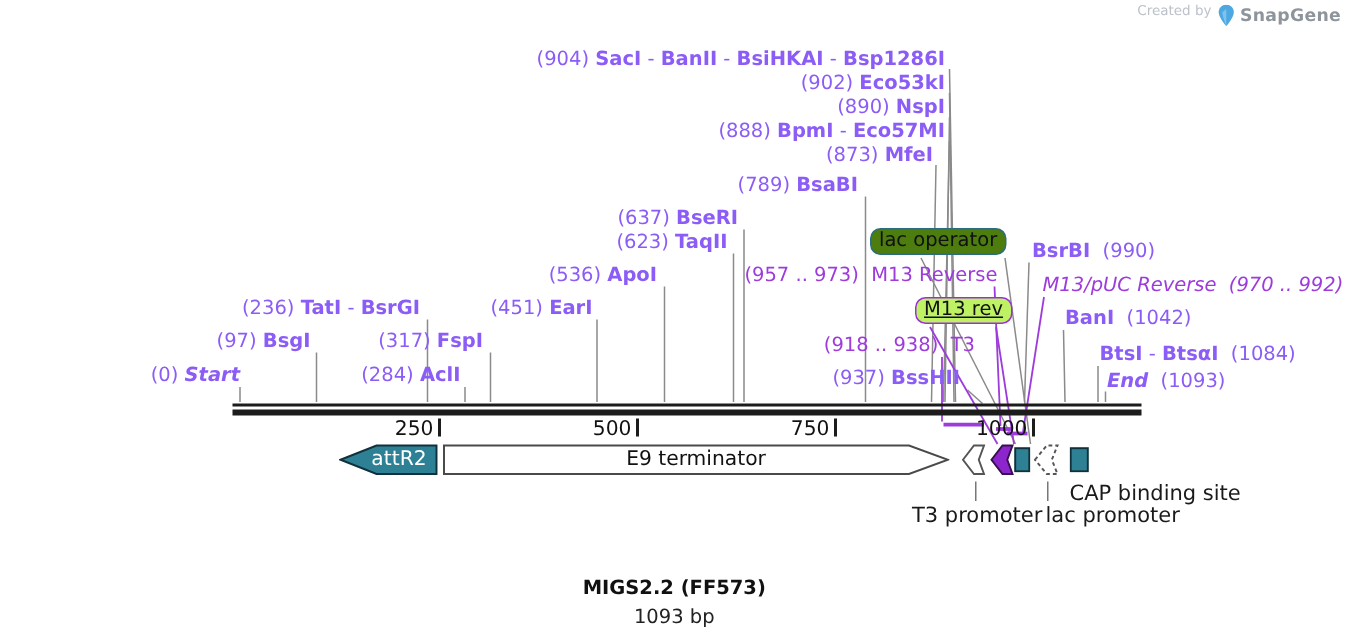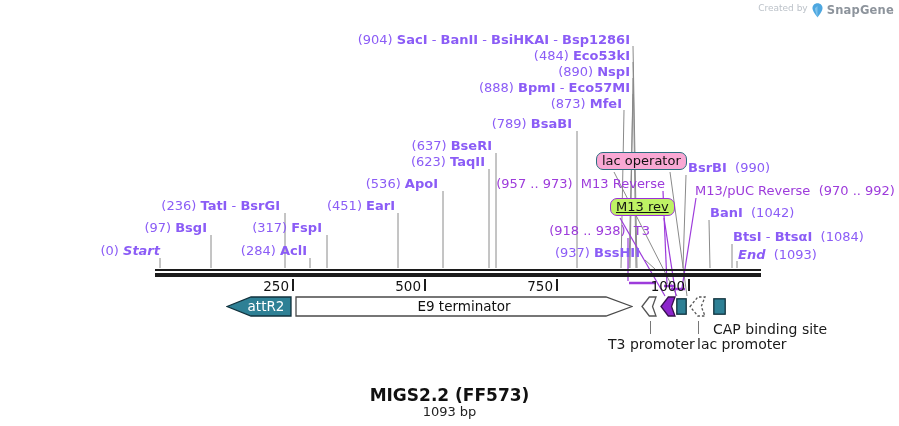--- a/index.html
+++ b/index.html
@@ -17,21 +17,21 @@
   .feature{position:absolute;z-index:4;}
   .feature svg{position:absolute;left:0;top:0;}
   .feature .flabel{position:absolute;left:0;top:0;right:0;bottom:0;display:flex;align-items:center;
                    justify-content:center;font-size:13.5px;line-height:1;}
   .caption{position:absolute;font-size:14px;color:#1a1a1a;white-space:pre;z-index:4;}
   .capbar{position:absolute;width:1px;background:#777;z-index:4;}
   .credit{position:absolute;top:3px;right:5px;display:flex;align-items:flex-start;gap:4px;z-index:7;}
   .credit .created{font-size:9px;color:#bcc2c9;}
   .credit .brand{font-size:11.5px;color:#8d949c;font-weight:bold;letter-spacing:.2px;}
   .title{position:absolute;left:0;right:0;top:385px;text-align:center;font-weight:bold;
-         font-size:17px;color:#111;z-index:3;}
+         font-size:13px;color:#111;z-index:3;}
   .subtitle{position:absolute;left:0;right:0;top:404px;text-align:center;font-size:13px;color:#222;z-index:3;}
 </style>
 </head>
 <body>
 
 <div id="canvas">
 
   <div class="credit">
     <span class="created">Created by</span>
     <span style="display:inline-flex;">
@@ -81,43 +81,43 @@
       <div class="seqline" style="left: 155px; top: 273px; width: 606px; height: 4px;"></div>
       <div class="ruler-num" style="right: 610px; top: 278px;">250</div>
       <div class="rtick" style="left: 292px; top: 279px; height: 12px;"></div>
       <div class="ruler-num" style="right: 478px; top: 278px;">500</div>
       <div class="rtick" style="left: 424px; top: 279px; height: 12px;"></div>
       <div class="ruler-num" style="right: 346px; top: 278px;">750</div>
       <div class="rtick" style="left: 556px; top: 279px; height: 12px;"></div>
       <div class="ruler-num" style="right: 214px; top: 278px;">1000</div>
       <div class="rtick" style="left: 688px; top: 279px; height: 12px;"></div>
       <div class="maplabel" style="right: 269px; top: 33px;"><span class="">(904) </span><span class="b ">SacI</span><span class=""> - </span><span class="b ">BanII</span><span class=""> - </span><span class="b ">BsiHKAI</span><span class=""> - </span><span class="b ">Bsp1286I</span></div>
-      <div class="maplabel" style="right: 269px; top: 49px;"><span class="">(484) </span><span class="b ">Eco53kI</span></div>
+      <div class="maplabel" style="right: 269px; top: 49px;"><span class="">(902) </span><span class="b ">Eco53kI</span></div>
       <div class="maplabel" style="right: 269px; top: 65px;"><span class="">(890) </span><span class="b ">NspI</span></div>
       <div class="maplabel" style="right: 269px; top: 81px;"><span class="">(888) </span><span class="b ">BpmI</span><span class=""> - </span><span class="b ">Eco57MI</span></div>
       <div class="maplabel" style="right: 277px; top: 97px;"><span class="">(873) </span><span class="b ">MfeI</span></div>
       <div class="maplabel" style="right: 327px; top: 117px;"><span class="">(789) </span><span class="b ">BsaBI</span></div>
       <div class="maplabel" style="right: 407px; top: 139px;"><span class="">(637) </span><span class="b ">BseRI</span></div>
       <div class="maplabel" style="right: 414px; top: 155px;"><span class="">(623) </span><span class="b ">TaqII</span></div>
       <div class="maplabel" style="right: 461px; top: 177px; text-align: right;"><span class="">(536) </span><span class="b ">ApoI</span></div>
       <div class="maplabel" style="right: 504px; top: 199px;"><span class="">(451) </span><span class="b ">EarI</span></div>
       <div class="maplabel" style="right: 619px; top: 199px;"><span class="">(236) </span><span class="b ">TatI</span><span class=""> - </span><span class="b ">BsrGI</span></div>
       <div class="maplabel" style="right: 692px; top: 221px;"><span class="">(97) </span><span class="b ">BsgI</span></div>
       <div class="maplabel" style="right: 577px; top: 221px;"><span class="">(317) </span><span class="b ">FspI</span></div>
       <div class="maplabel" style="right: 739px; top: 244px;"><span class="">(0) </span><span class="b i">Start</span></div>
       <div class="maplabel" style="right: 592px; top: 244px;"><span class="">(284) </span><span class="b ">AclI</span></div>
       <div class="maplabel" style="right: 259px; top: 246px;"><span class="">(937) </span><span class="b ">BssHII</span></div>
       <div class="maplabel" style="left: 688px; top: 161px;"><span class="b ">BsrBI</span><span class="">  (990)</span></div>
       <div class="maplabel" style="left: 710px; top: 206px;"><span class="b ">BanI</span><span class="">  (1042)</span></div>
       <div class="maplabel" style="left: 733px; top: 230px;"><span class="b ">BtsI</span><span class=""> - </span><span class="b ">BtsαI</span><span class="">  (1084)</span></div>
       <div class="maplabel" style="left: 738px; top: 248px;"><span class="b i">End</span><span class="">  (1093)</span></div>
       <div class="maplabel" style="right: 234px; top: 177px; color: rgb(157, 59, 219);"><span class="">(957 .. 973)  M13 Reverse</span></div>
-      <div class="maplabel" style="left: 695px; top: 184px; color: rgb(157, 59, 219);"><span class="">M13/pUC Reverse  (970 .. 992)</span></div>
+      <div class="maplabel" style="left: 695px; top: 184px; color: rgb(157, 59, 219); font-style: italic;"><span class="">M13/pUC Reverse  (970 .. 992)</span></div>
       <div class="maplabel" style="right: 249px; top: 224px; color: rgb(157, 59, 219);"><span class="">(918 .. 938)  T3</span></div>
-      <div class="boxlabel" style="left: 596px; top: 152px; background: #f9a8d4; border-color: rgb(43, 109, 127);">lac operator</div>
+      <div class="boxlabel" style="left: 580px; top: 152px; background: #4d7c0f; border-color: rgb(43, 109, 127);">lac operator</div>
       <div class="boxlabel" style="left: 610px; top: 198px; background: #bef264; border-color: rgb(155, 48, 217); text-decoration: underline;">M13 rev</div>
       <div class="feature" style="left: 226px; top: 296px; width: 66px; height: 21px;">
         <svg width="66" height="21">
           <polygon points="1,10.5 25,1 65,1 65,20 25,20" fill="#2e8095" stroke="#10313c" stroke-width="1.3"></polygon>
         </svg>
         <span class="flabel" style="color: rgb(255, 255, 255); padding-left: 14px;">attR2</span>
       </div>
       <div class="feature" style="left: 295px; top: 296px; width: 338px; height: 21px;">
         <svg width="338" height="21">
           <polygon points="1,1 311,1 337,10.5 311,20 1,20" fill="#ffffff" stroke="#4a4a4a" stroke-width="1.3"></polygon>

